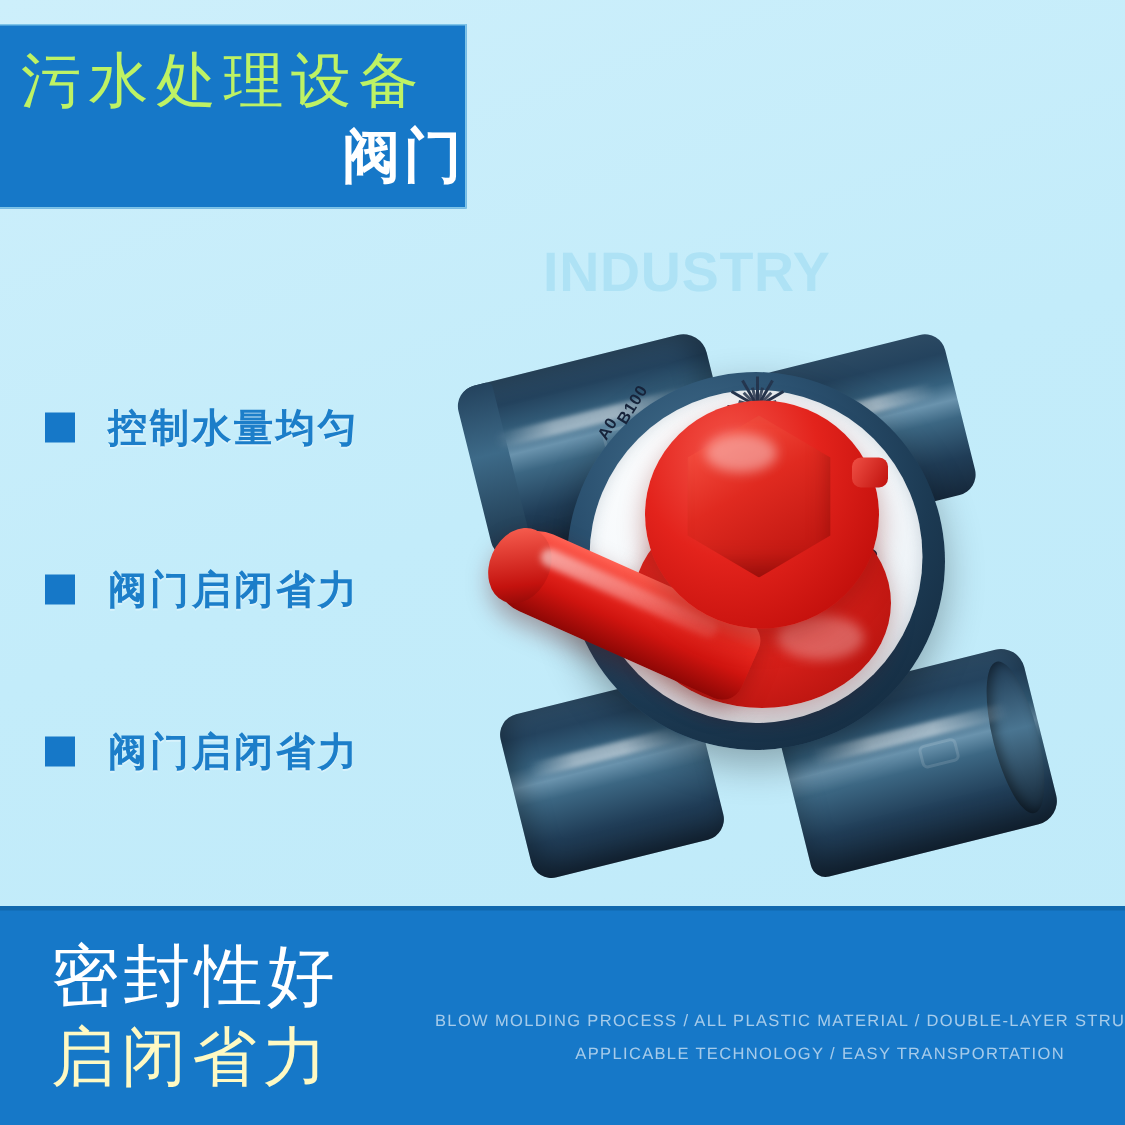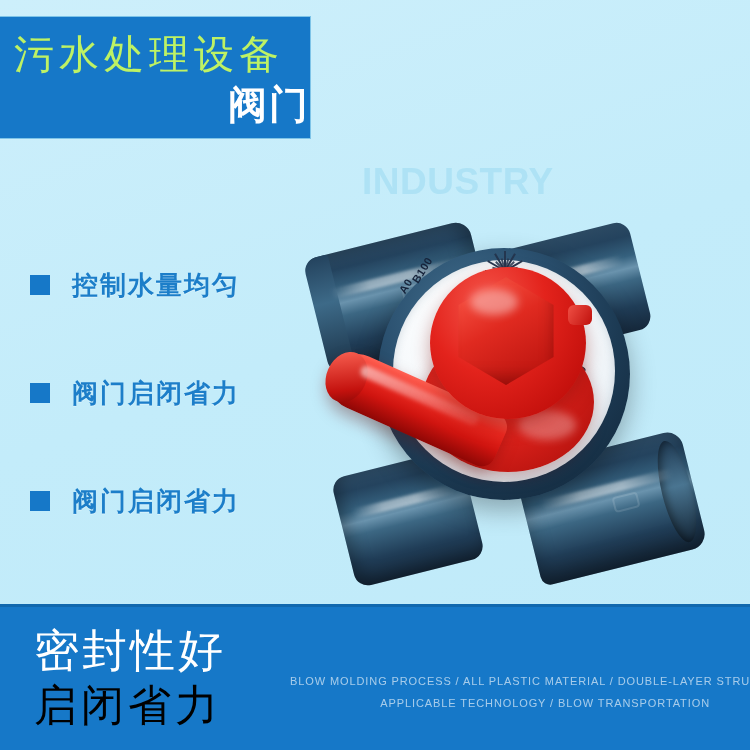--- a/index.html
+++ b/index.html
@@ -307,21 +307,21 @@
   }
   #footer-cn-main {
     color:#ffffff;
     font-size:45px;
     font-weight:normal;
     letter-spacing:3px;
     line-height:52px;
     white-space:nowrap;
   }
   #footer-cn-sub {
-    color:#000000;
+    color:#fef9c3;
     font-size:43px;
     font-weight:300;
     letter-spacing:4px;
     line-height:52px;
     margin-top:2px;
     white-space:nowrap;
   }
   #footer-en {
     position:absolute;
     right:40px; top:63px;
@@ -488,17 +488,17 @@
     </div>
   </div>
 
   <div id="footer">
     <div id="footer-cn">
       <div id="footer-cn-main">密封性好</div>
       <div id="footer-cn-sub">启闭省力</div>
     </div>
     <div id="footer-en">
       <div>BLOW MOLDING PROCESS / ALL PLASTIC MATERIAL / DOUBLE-LAYER STRUCTURE</div>
-      <div>APPLICABLE TECHNOLOGY / BLOW TRANSPORTATION</div>
+      <div>APPLICABLE TECHNOLOGY / EASY TRANSPORTATION</div>
     </div>
   </div>
 
 </div>
 
 </body></html>

